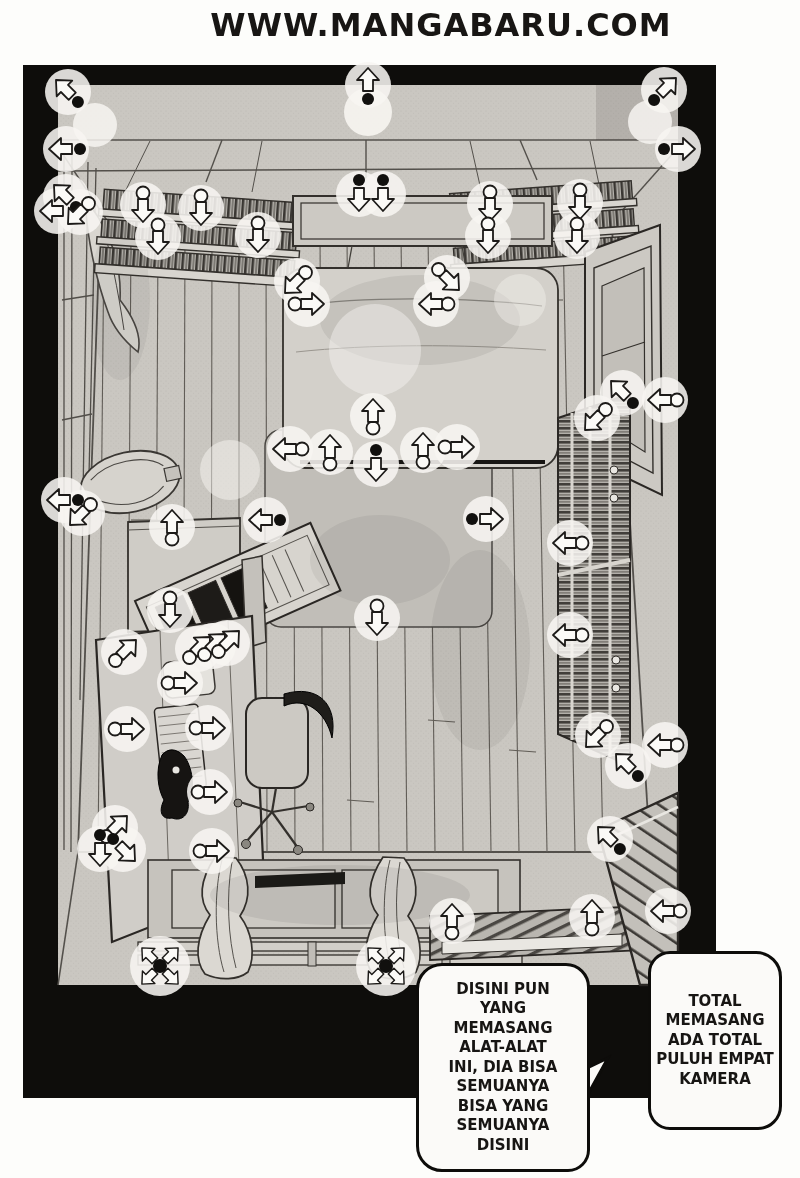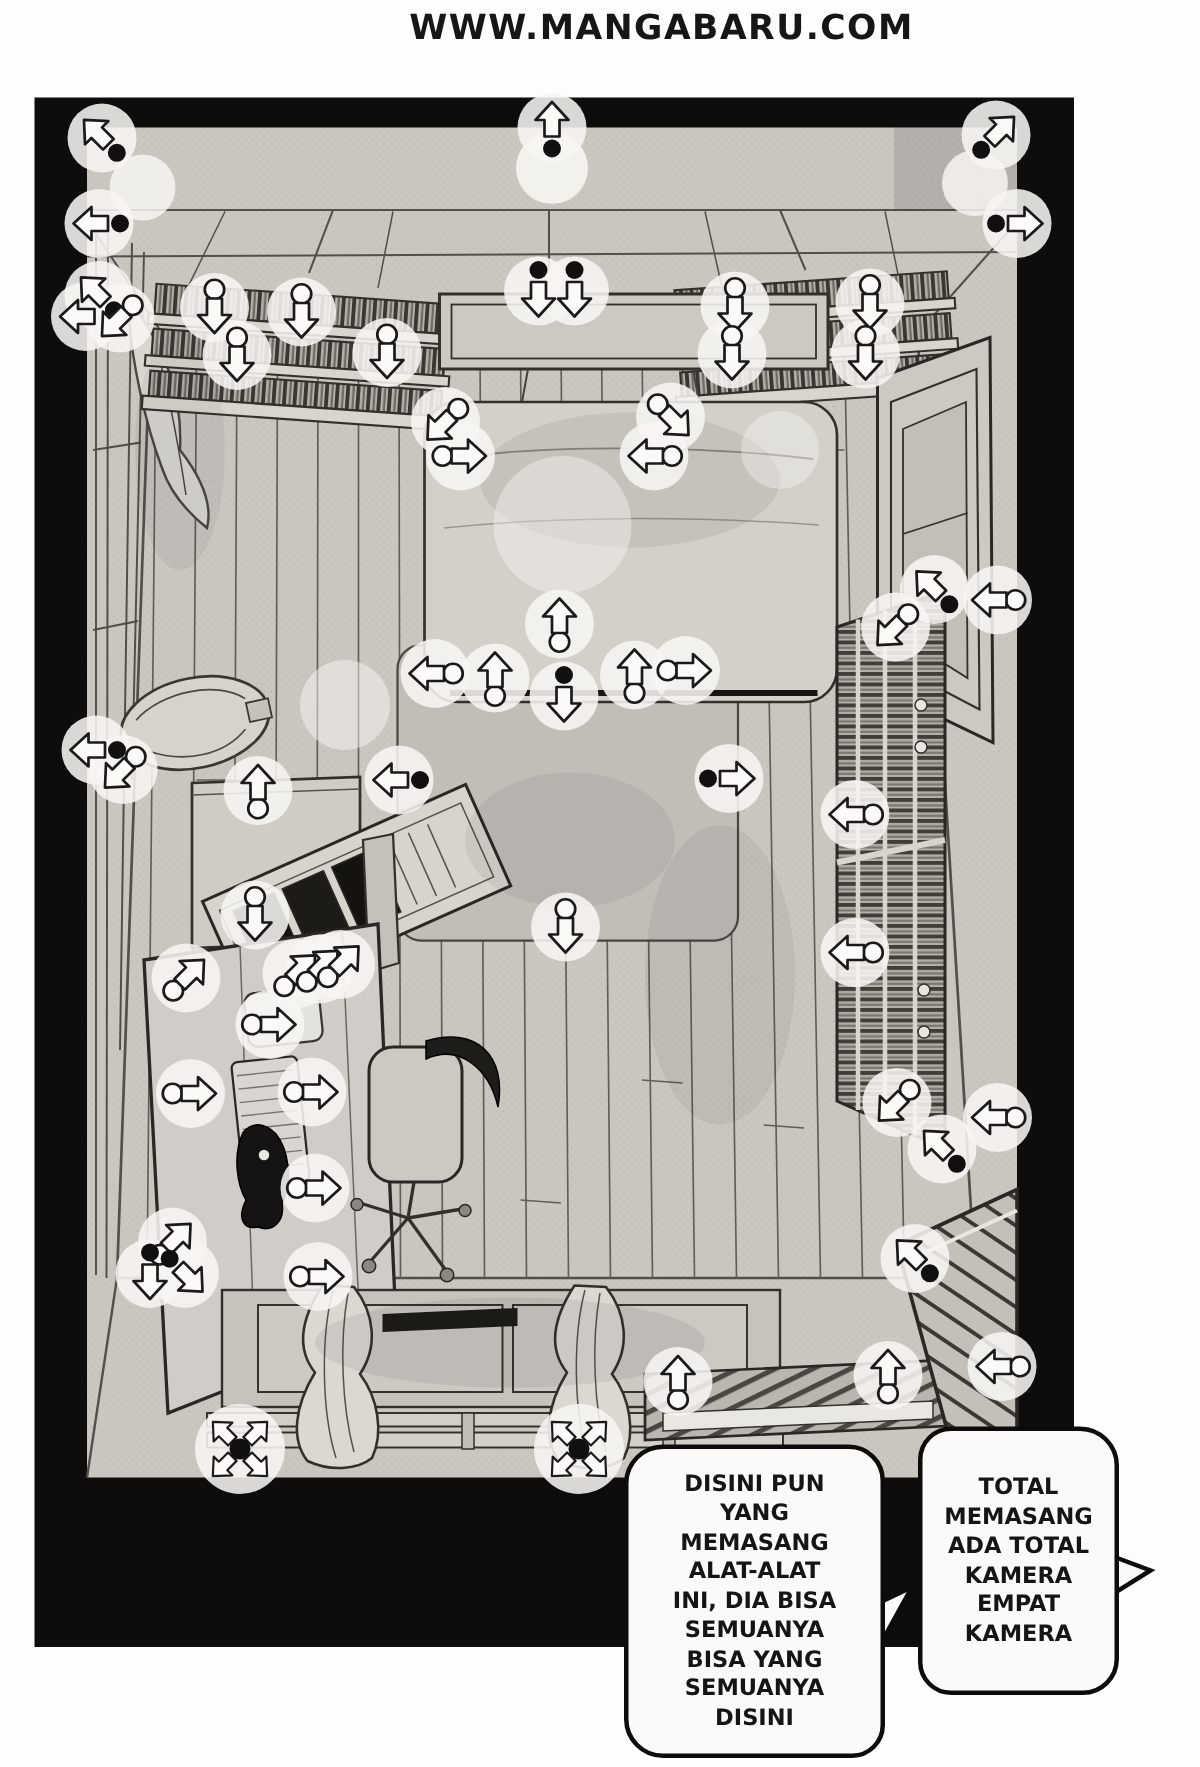--- a/index.html
+++ b/index.html
@@ -3,31 +3,31 @@
 <meta charset="utf-8">
 <style>
   html,body{margin:0;padding:0;}
   body{
     width:800px;height:1178px;position:relative;background:#fdfdfb;
     font-family:"DejaVu Sans","Liberation Sans",sans-serif;overflow:hidden;
   }
   .site-header{
     position:absolute;top:6px;left:0;width:800px;box-sizing:border-box;
     padding-left:82px;text-align:center;
-    font-weight:700;font-size:23px;letter-spacing:1px;color:#181614;
+    font-weight:700;font-size:32px;letter-spacing:1px;color:#181614;
   }
   #scene{position:absolute;left:0;top:0;z-index:1;}
   .bubble{
     position:absolute;z-index:3;background:#fbfaf8;border:3px solid #0d0c0a;
     display:flex;align-items:center;justify-content:center;text-align:center;
     font-weight:700;color:#171513;
   }
   .bubble .txt div{font-size:15px;line-height:19.5px;letter-spacing:0;}
   #bubble-left{left:416px;top:963px;width:168px;height:203px;border-radius:26px 24px 22px 26px;}
-  #bubble-right{left:612px;top:951px;width:128px;height:173px;border-radius:22px 26px 24px 22px;}
+  #bubble-right{left:648px;top:951px;width:128px;height:173px;border-radius:22px 26px 24px 22px;}
   .tail-svg{position:absolute;z-index:2;overflow:visible;}
   #tail-left{left:575px;top:1050px;}
   #tail-right{left:736px;top:1028px;}
 </style>
 </head>
 <body>
 
 <div class="site-header">WWW.MANGABARU.COM</div>
 
 <svg id="scene" width="800" height="1178" viewBox="0 0 800 1178">
@@ -762,16 +762,16 @@
       <div>BISA YANG</div>
       <div>SEMUANYA</div>
       <div>DISINI</div>
     </div>
 </div>
 <div id="bubble-right" class="bubble">
   <div class="txt">
       <div>TOTAL</div>
       <div>MEMASANG</div>
       <div>ADA TOTAL</div>
-      <div>KAMERA EMPAT</div>
+      <div>PULUH EMPAT</div>
       <div>KAMERA</div>
     </div>
 </div>
 
 </body></html>

